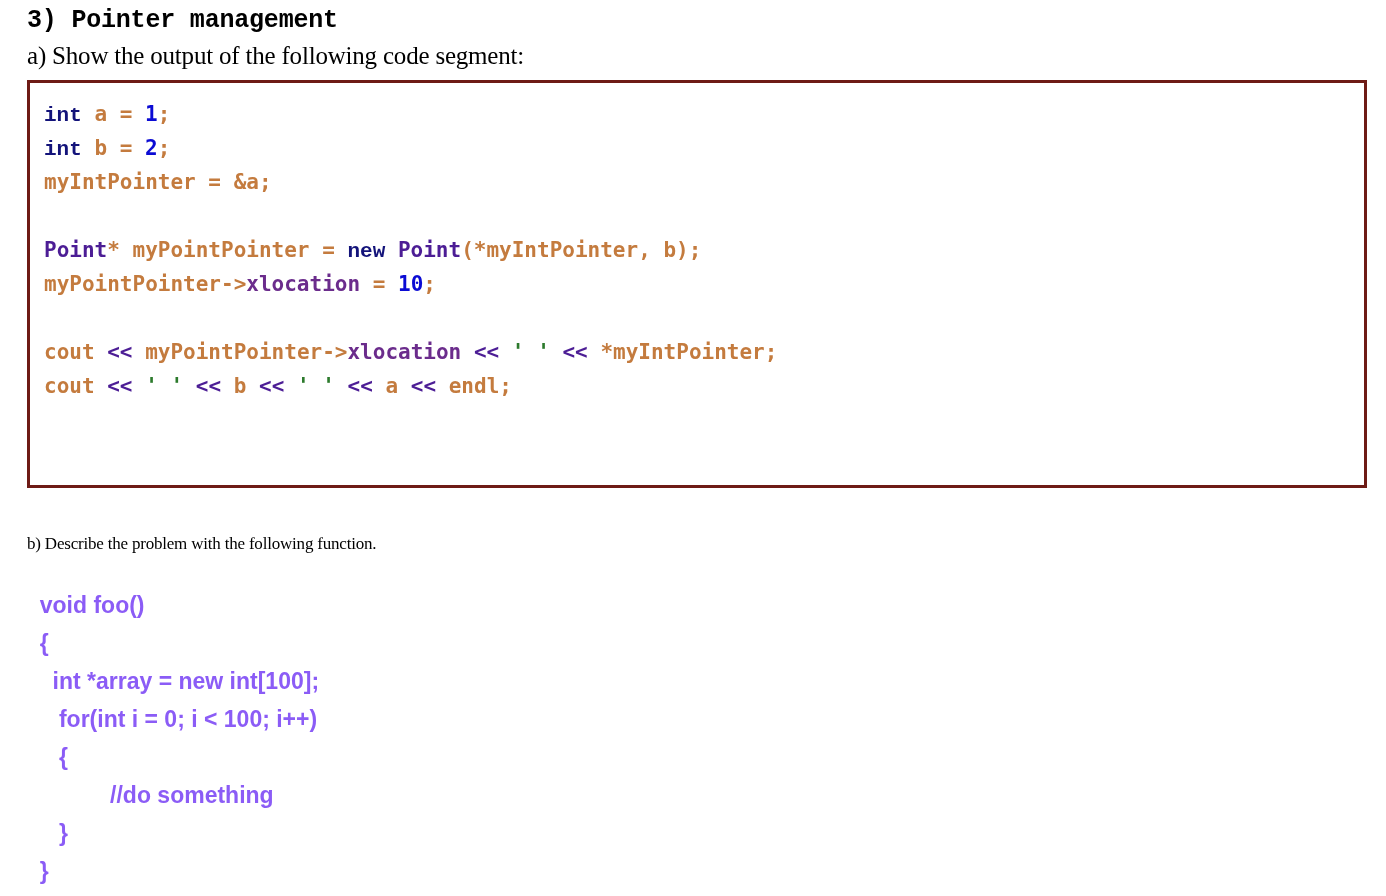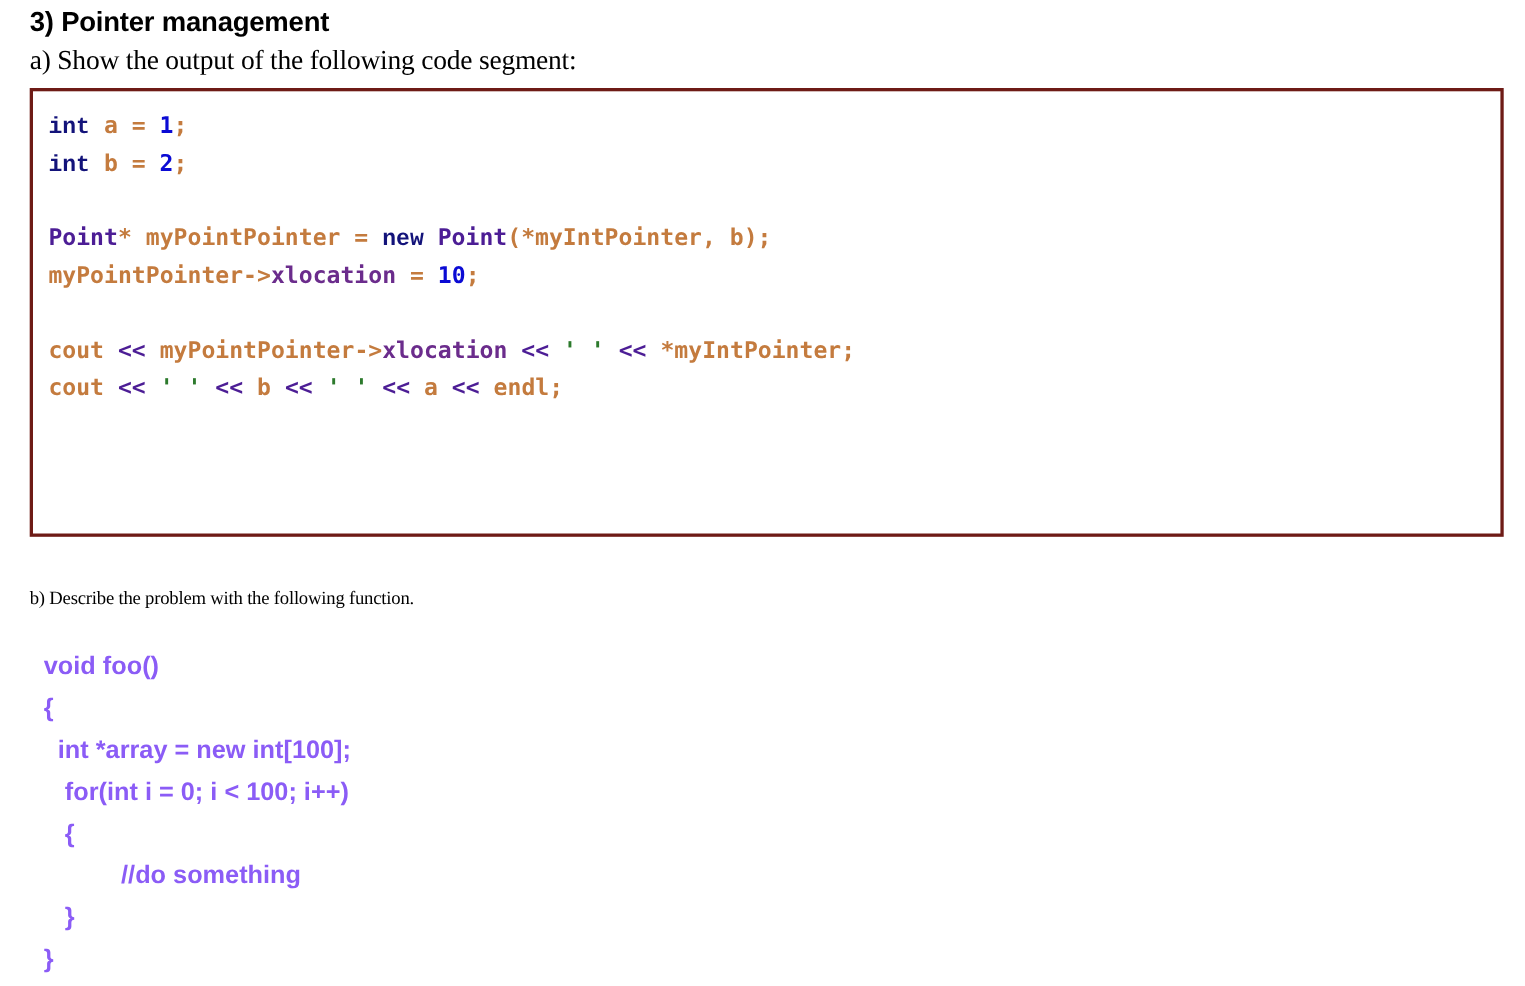--- a/index.html
+++ b/index.html
@@ -22,21 +22,21 @@
     width: 1386px;
     height: 896px;
     box-sizing: border-box;
   }
 
   
   .q-title {
     position: absolute;
     left: 27px;
     top: 6px;
-    font-family: Liberation Sans, sans-serif;
+    font-family: Liberation Mono, monospace;
     font-size: 25px;
     font-weight: bold;
     letter-spacing: -0.2px;
     white-space: nowrap;
   }
   .q-sub-a {
     position: absolute;
     left: 27px;
     top: 42px;
     font-family: "Liberation Serif", "DejaVu Serif", serif;
@@ -111,20 +111,21 @@
 <div class="page">
 
   <div class="q-title">3) Pointer management</div>
 
   <div class="q-sub-a">a) Show the output of the following code segment:</div>
 
   <div class="code-frame">
     <div class="code-frame-inner" id="code-a">
         <div class="code-line"><span class="t-kw">int</span><span class="t-id"> </span><span class="t-id">a</span><span class="t-id"> </span><span class="t-id">=</span><span class="t-id"> </span><span class="t-num">1</span><span class="t-id">;</span></div>
         <div class="code-line"><span class="t-kw">int</span><span class="t-id"> </span><span class="t-id">b</span><span class="t-id"> </span><span class="t-id">=</span><span class="t-id"> </span><span class="t-num">2</span><span class="t-id">;</span></div>
+        <div class="code-line"><span class="t-id">myIntPointer = &amp;a;</span></div>
         <div class="code-line blank">&nbsp;</div>
         <div class="code-line"><span class="t-type">Point</span><span class="t-id">* myPointPointer = </span><span class="t-kw">new</span><span class="t-id"> </span><span class="t-type">Point</span><span class="t-id">(*myIntPointer, b);</span></div>
         <div class="code-line"><span class="t-id">myPointPointer-&gt;</span><span class="t-member">xlocation</span><span class="t-id"> = </span><span class="t-num">10</span><span class="t-id">;</span></div>
         <div class="code-line blank">&nbsp;</div>
         <div class="code-line"><span class="t-id">cout </span><span class="t-type">&lt;&lt;</span><span class="t-id"> myPointPointer-&gt;</span><span class="t-member">xlocation</span><span class="t-id"> </span><span class="t-type">&lt;&lt;</span><span class="t-id"> </span><span class="t-str">' '</span><span class="t-id"> </span><span class="t-type">&lt;&lt;</span><span class="t-id"> *myIntPointer;</span></div>
         <div class="code-line"><span class="t-id">cout </span><span class="t-type">&lt;&lt;</span><span class="t-id"> </span><span class="t-str">' '</span><span class="t-id"> </span><span class="t-type">&lt;&lt;</span><span class="t-id"> b </span><span class="t-type">&lt;&lt;</span><span class="t-id"> </span><span class="t-str">' '</span><span class="t-id"> </span><span class="t-type">&lt;&lt;</span><span class="t-id"> a </span><span class="t-type">&lt;&lt;</span><span class="t-id"> endl;</span></div>
       </div>
   </div>
 
   <div class="q-sub-b">b) Describe the problem with the following function.</div>

